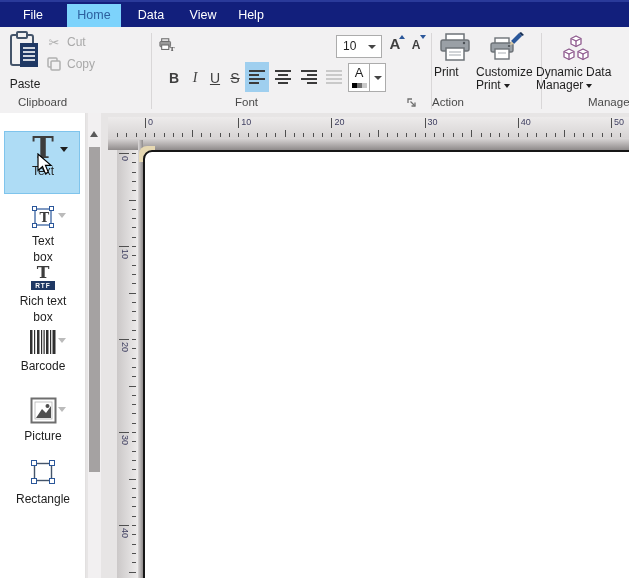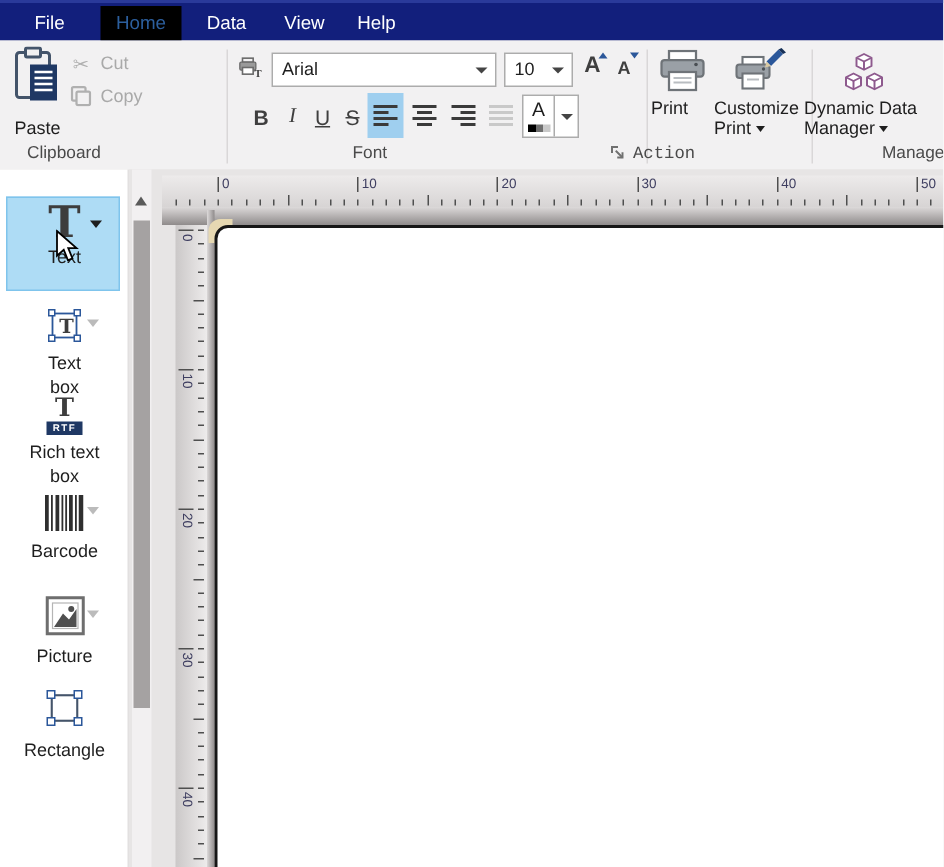--- a/index.html
+++ b/index.html
@@ -5,21 +5,21 @@
   * { margin:0; padding:0; box-sizing:border-box; }
   html,body { width:629px; height:578px; overflow:hidden; }
   body { font-family:"Liberation Sans", sans-serif; -webkit-font-smoothing:antialiased; }
   #app { position:relative; width:629px; height:578px; background:#E7E5E5; overflow:hidden; }
 
   
   .menubar { position:absolute; left:0; top:0; width:629px; height:27px; background:#121F7C; }
   .menubar-topline { position:absolute; left:0; top:0; width:629px; height:2px; background:#2A3A9A; }
   .menu-item { position:absolute; top:4px; height:23px; line-height:23px; color:#FFFFFF; font-size:12.5px; text-align:center; cursor:default; }
   .menu-file   { left:12px;  width:42px; }
-  .menu-home   { left:67px;  width:54px; background:#000000; color:#2C5F9E; }
+  .menu-home   { left:67px;  width:54px; background:#7dd3fc; color:#2C5F9E; }
   .menu-data   { left:130px; width:42px; }
   .menu-view   { left:182px; width:42px; }
   .menu-help   { left:230px; width:42px; }
 
   
   .ribbon { position:absolute; left:0; top:27px; width:629px; height:86px; background:#F2F1F2; }
   .rib-sep { position:absolute; top:6px; width:1px; height:76px; background:#D9D7D8; }
   .group-label { position:absolute; top:69px; height:14px; font-size:11.5px; color:#4A4A4A; text-align:left; white-space:nowrap; }
 
   .paste-btn { position:absolute; left:4px; top:4px; width:42px; height:60px; text-align:center; }
@@ -153,24 +153,20 @@
     <div class="rib-sep" style="left:151px;"></div>
 
     <span class="cmd-icon" style="position:absolute;left:159px;top:10px;">
       <svg width="18" height="16" viewBox="0 0 18 16">
         <rect x="3" y="1" width="8" height="3" fill="none" stroke="#6B6B6B" stroke-width="1.2"></rect>
         <rect x="1" y="4" width="12" height="6" rx="1" fill="#9A9A9A" stroke="#6B6B6B" stroke-width="1"></rect>
         <rect x="3" y="8" width="8" height="5" fill="#FFFFFF" stroke="#6B6B6B" stroke-width="1.2"></rect>
         <text x="12" y="15" font-size="8" font-family="Liberation Serif, serif" fill="#3F3F3F" font-weight="bold">T</text>
       </svg>
     </span>
-    <div class="combo font-name-combo">
-      <span class="val">Arial</span>
-      <i class="dd-arrow"></i>
-    </div>
     <div class="combo font-size-combo">
       <span class="val">10</span>
       <i class="dd-arrow"></i>
     </div>
     <div class="grow-font">A<i class="blue-caret-up"></i></div>
     <div class="shrink-font">A<i class="blue-caret-dn"></i></div>
 
     <div class="fmt-btn btn-bold">B</div>
     <div class="fmt-btn btn-italic">I</div>
     <div class="fmt-btn btn-under">U</div>
@@ -251,21 +247,21 @@
           <rect x="8" y="18" width="14" height="10" fill="#FFFFFF" stroke="#6E7378" stroke-width="1.4"></rect>
           <line x1="11" y1="22" x2="19" y2="22" stroke="#B9BDC1" stroke-width="1.2"></line>
           <polygon points="24,10 32,2 35,5 27,13" fill="#2B579A"></polygon>
           <polygon points="34,1 37,4 35,5 32,2" fill="#173057"></polygon>
           <polygon points="24,10 27,13 23,14" fill="#D9C9A3"></polygon>
         </svg>
       </div>
       <div>Customize</div>
       <div><span>Print</span><i class="inline-dd"></i></div>
     </div>
-    <div class="group-label" style="left:422px;width:110px;font-family:Liberation Mono, monospace;">Action</div>
+    <div class="group-label" style="left:432px;width:110px;">Action</div>
     <div class="rib-sep" style="left:541px;"></div>
 
     <div class="big-btn btn-ddm">
       <div class="ic">
         <svg width="30" height="28" viewBox="0 0 30 28">
           <g fill="#FFFFFF" stroke="#8E5A8E" stroke-width="1.3" stroke-linejoin="round">
             <polygon points="15,1 20,3.5 20,9 15,11.5 10,9 10,3.5"></polygon>
             <polyline points="10,3.5 15,6 20,3.5"></polyline>
               <line x1="15" y1="6" x2="15" y2="11.5"></line>
             <polygon points="8,14 13,16.5 13,22 8,24.5 3,22 3,16.5"></polygon>

